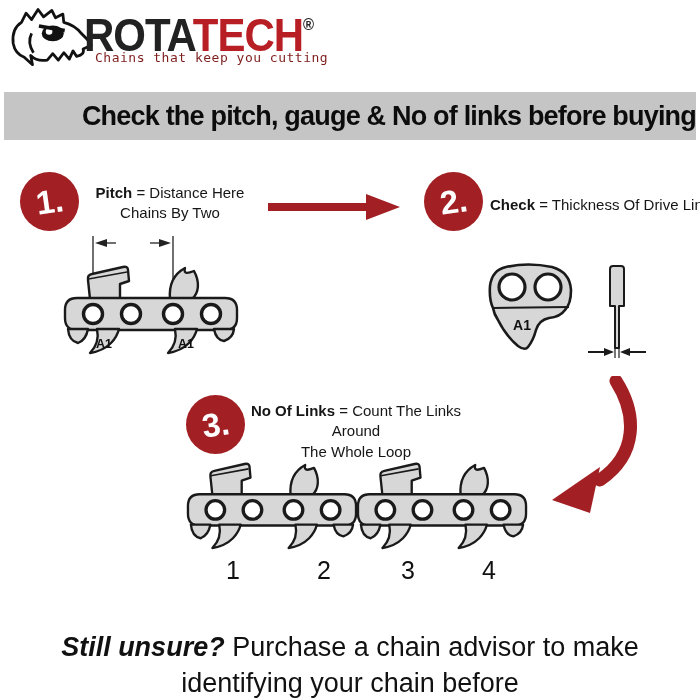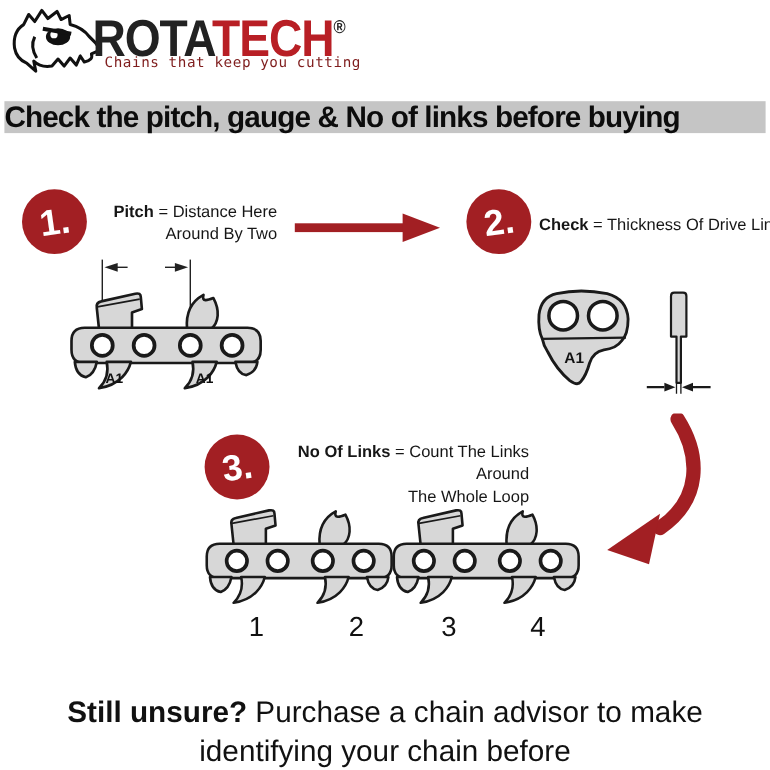--- a/index.html
+++ b/index.html
@@ -8,47 +8,47 @@
   
   .fish{position:absolute;left:4px;top:2px;width:92px;height:72px;}
   .wordmark{position:absolute;left:84px;top:8px;font-size:42px;font-weight:bold;
             letter-spacing:-1px;transform:scaleY(1.12);transform-origin:top left;white-space:nowrap;}
   .wordmark .rota{color:#222222;}
   .wordmark .tech{color:#b81f25;}
   .wordmark sup{font-size:15px;font-weight:bold;color:#222;vertical-align:18px;letter-spacing:0;}
   .tagline{position:absolute;left:95px;top:50px;font-family:"DejaVu Sans Mono",monospace;
            font-size:13px;letter-spacing:.5px;color:#7f1d1d;white-space:nowrap;}
   
-  .banner{position:absolute;left:4px;top:92px;width:692px;height:29px;background:#c5c5c5;
-          display:flex;align-items:center;justify-content:flex-start;}
+  .banner{position:absolute;left:4px;top:92px;width:692px;height:48px;background:#c5c5c5;
+          display:flex;align-items:center;justify-content:flex-end;}
   .banner span{font-size:27px;font-weight:bold;letter-spacing:-.8px;color:#0c0c0c;white-space:nowrap;}
   
   .badge{position:absolute;width:59px;height:59px;border-radius:50%;background:#a21f23;
          display:flex;align-items:center;justify-content:center;}
   .badge span{color:#fff;font-size:33px;font-weight:bold;display:inline-block;transform:rotate(-8deg);}
   .b1{left:20px;top:172px;} .b2{left:424px;top:172px;} .b3{left:186px;top:395px;}
   
-  .cap{position:absolute;font-size:15px;line-height:1.35;color:#161616;text-align:right;}
+  .cap{position:absolute;font-size:15px;line-height:1.35;color:#161616;text-align:center;}
   .cap b{font-weight:bold;}
   .cap1{left:88px;top:183px;width:164px;}
   .cap2{left:490px;top:195px;width:210px;text-align:left;white-space:nowrap;}
   .cap3{left:231px;top:401px;width:250px;}
   
   .harrow{position:absolute;left:266px;top:192px;}
   .chain1{position:absolute;left:60px;top:228px;}
   .dlink{position:absolute;left:480px;top:258px;}
   .carrow{position:absolute;left:538px;top:376px;}
   .chain2{position:absolute;left:186px;top:456px;}
   .nums{position:absolute;left:186px;top:556px;width:342px;height:34px;}
   .nums span{position:absolute;width:30px;text-align:center;font-size:25px;color:#111;}
   .n1{left:32px;} .n2{left:123px;} .n3{left:207px;} .n4{left:288px;}
   
   .footer{position:absolute;left:0;top:630px;width:700px;text-align:center;
           font-size:27px;line-height:1.33;color:#111;}
-  .footer b{font-weight:bold;}
+  .footer b{font-weight:bold;font-style:italic;}
   svg{display:block;}
   .hiddendefs{position:absolute;width:0;height:0;}
 </style>
 </head>
 <body>
 
 <div class="page">
 
   <svg class="hiddendefs" aria-hidden="true">
     <defs>
@@ -94,21 +94,21 @@
 
   <div class="banner">
     <span>Check the pitch, gauge &amp; No of links before buying</span>
   </div>
 
   <div class="badge b1">
     <span>1.</span>
   </div>
   <div class="cap cap1">
     <b>Pitch</b><span> = Distance Here</span><br>
-    <span>Around By Two</span>
+    <span>Chains By Two</span>
   </div>
 
   <svg class="harrow" width="136" height="30" viewBox="0 0 136 30">
     <rect x="2" y="11" width="100" height="8" fill="#a21f23"></rect>
     <polygon points="134,15 100,2 100,28" fill="#a21f23"></polygon>
   </svg>
 
   <div class="badge b2">
     <span>2.</span>
   </div>

